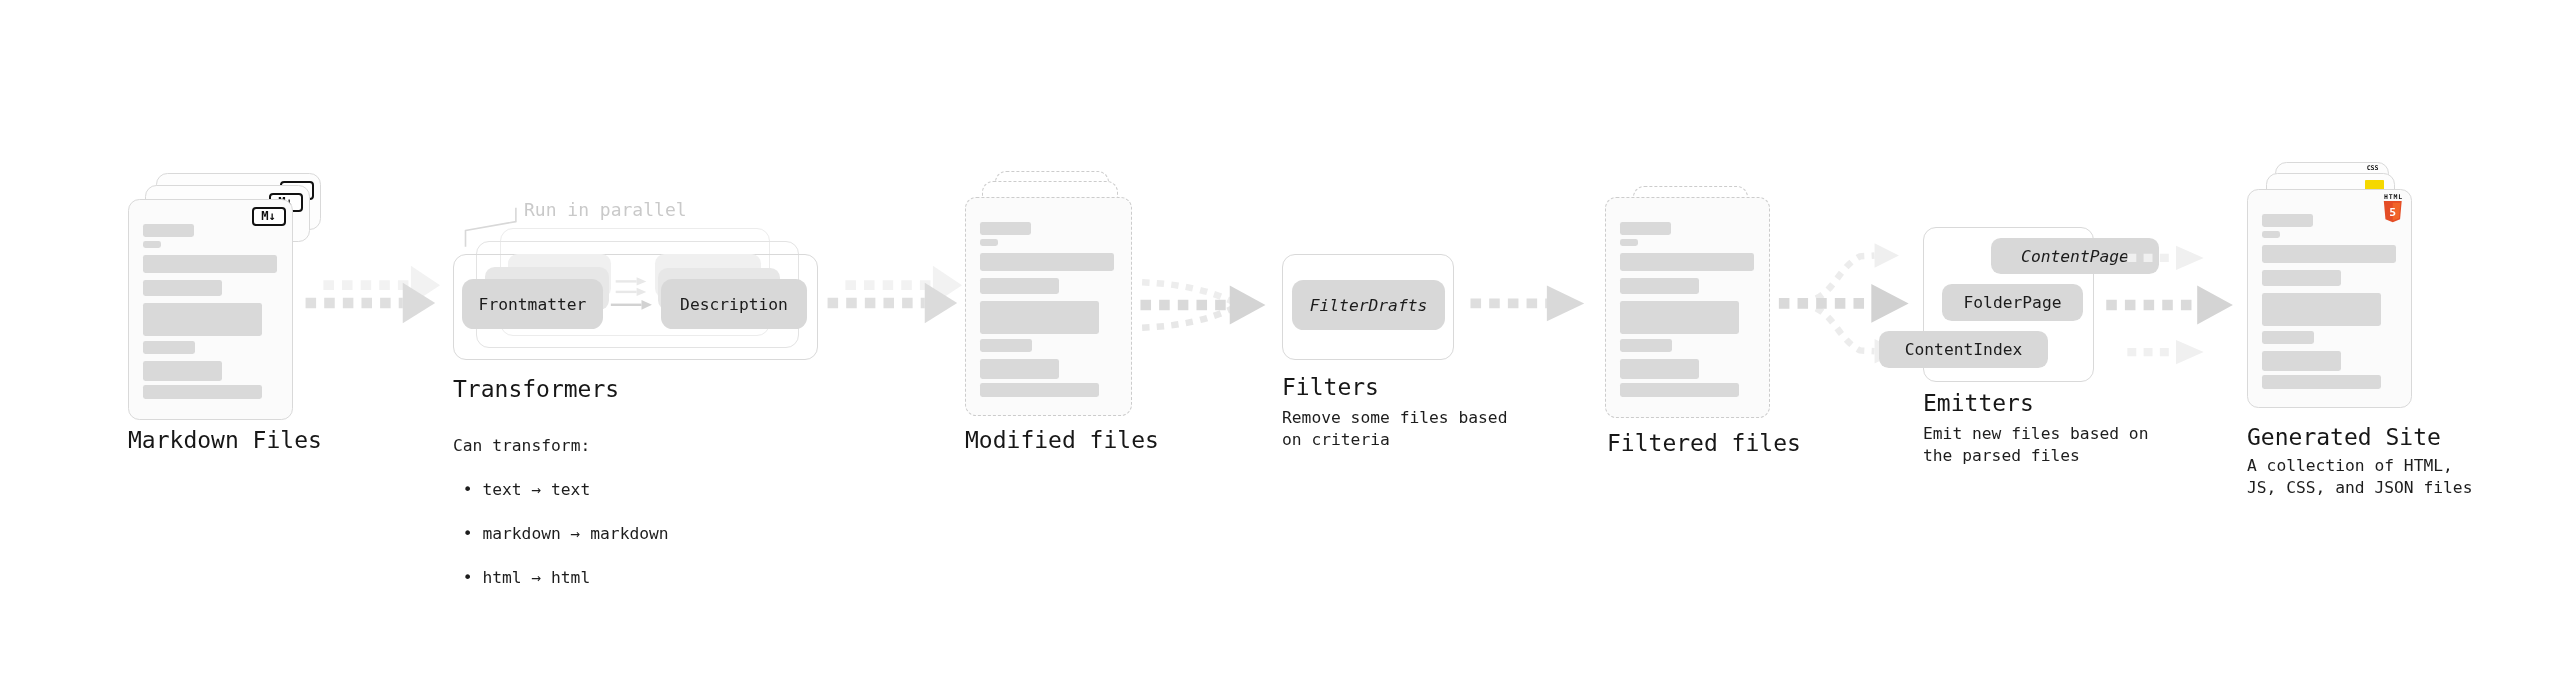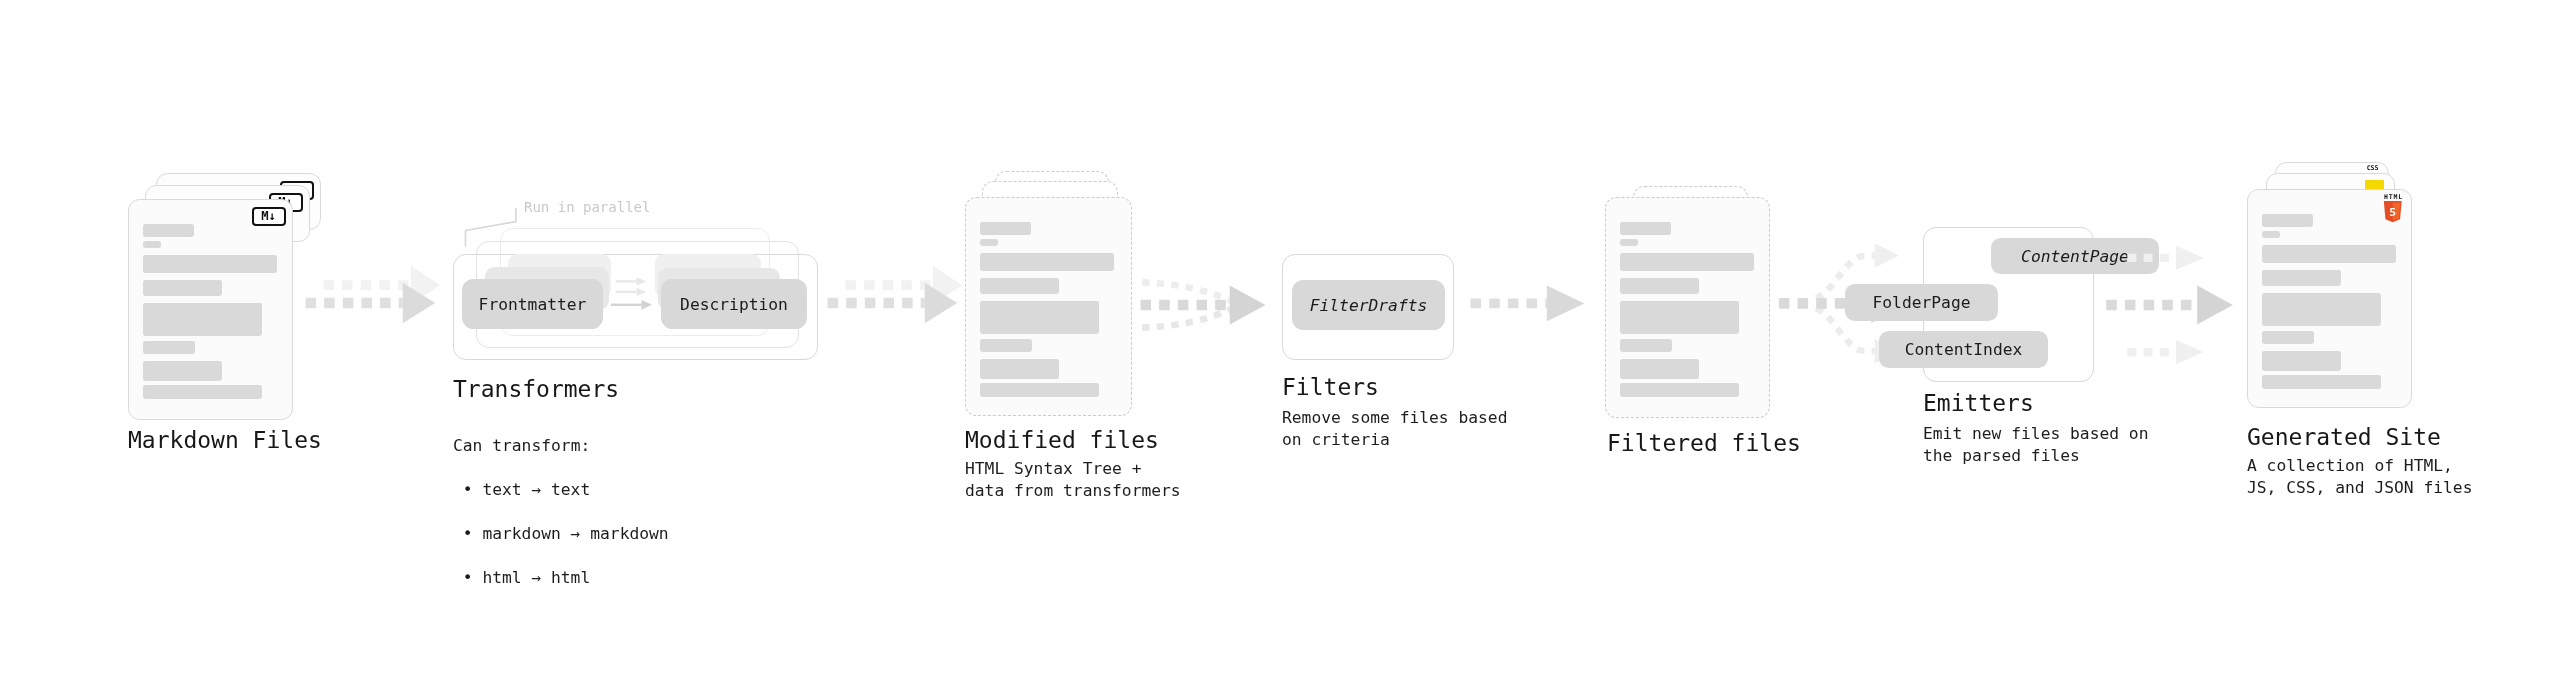--- a/index.html
+++ b/index.html
@@ -22,21 +22,21 @@
   .panel{position:absolute;border:1.6px solid #d9d9d9;border-radius:13px;box-sizing:border-box;background:#ffffff;}
   .panel.ghostbox{background:transparent;}
   .btn{position:absolute;background:#d8d8d8;border-radius:9.8px;display:flex;align-items:center;
     justify-content:center;font-size:16.3px;color:#1b1b1b;white-space:nowrap;}
   .btn.big{border-radius:11.4px;}
   .ghost{position:absolute;border-radius:9.8px;}
   
   .stage-label{position:absolute;font-size:23px;line-height:28px;color:#171717;white-space:nowrap;}
   .stage-desc{position:absolute;font-size:16.3px;line-height:22px;color:#1d1d1d;white-space:pre-line;}
   .bullet-line{padding-left:9.8px;}
-  .callout-text{position:absolute;font-size:14px;color:#c9c9c9;white-space:nowrap;}
+  .callout-text{position:absolute;font-size:18px;color:#c9c9c9;white-space:nowrap;}
   
   .css-badge{position:absolute;top:2.4px;right:6.5px;text-align:center;}
   .css-badge .css-txt{font-size:6.5px;font-weight:bold;color:#111;line-height:6.5px;}
   .css-badge .css-bar{width:18px;height:4.1px;background:#2760e6;margin-top:0.8px;border-radius:0.8px;}
   .js-badge{position:absolute;top:5.7px;right:9.8px;width:19.5px;height:10.6px;background:#f5d800;border-radius:0.8px;}
   .html5-badge{position:absolute;top:4.1px;right:8.1px;width:21px;text-align:right;}
   .html5-badge .html-txt{font-size:6.5px;font-weight:bold;letter-spacing:0.8px;color:#111;line-height:7.3px;}
 </style>
 </head>
 <body>
@@ -116,22 +116,20 @@
       <div class="bar" style="top: 24.4px; width: 51px; height: 13px;"></div>
       <div class="bar" style="top: 41px; width: 18px; height: 6.5px;"></div>
       <div class="bar" style="top: 55px; width: 134px; height: 18px;"></div>
       <div class="bar" style="top: 80px; width: 79px; height: 16.3px;"></div>
       <div class="bar" style="top: 103px; width: 119px; height: 33px;"></div>
       <div class="bar" style="top: 141px; width: 52px; height: 13px;"></div>
       <div class="bar" style="top: 161px; width: 79px; height: 19.5px;"></div>
       <div class="bar" style="top: 185px; width: 119px; height: 14px;"></div>
     </div>
   <div class="stage-label" style="left:965px;top:426px;">Modified files</div>
-  <div class="stage-desc" style="left:965px;top:458px;">HTML Syntax Tree +
-data from transformers</div>
 
   <svg class="abs" style="left:1134px;top:256px;" width="142" height="98" viewBox="0 0 175 120">
     <path d="M10 32 C 58 34, 92 42, 122 56" fill="none" stroke="#ededed" stroke-width="8" stroke-dasharray="9 9"></path>
     <path d="M10 88 C 58 86, 92 78, 122 64" fill="none" stroke="#e7e7e7" stroke-width="8" stroke-dasharray="9 9"></path>
     <line x1="8" y1="60" x2="118" y2="60" stroke="#d9d9d9" stroke-width="13" stroke-dasharray="13 10"></line>
     <polygon points="118,36 118,84 162,60" fill="#d4d4d4"></polygon>
   </svg>
 
   <div class="panel" style="left:1282px;top:254px;width:172px;height:106px;"></div>
   <div class="btn big" style="left:1292px;top:280px;width:153px;height:50px;font-style:italic;">FilterDrafts</div>
@@ -161,21 +159,21 @@
     <path d="M52 82 C 76 70, 80 44, 106 30 L 124 29" fill="none" stroke="#ececec" stroke-width="8" stroke-dasharray="9 9"></path>
     <polygon points="124,14 124,44 154,29" fill="#efefef"></polygon>
     <path d="M52 94 C 76 106, 80 132, 106 146 L 124 147" fill="none" stroke="#ececec" stroke-width="8" stroke-dasharray="9 9"></path>
     <polygon points="124,132 124,162 154,147" fill="#efefef"></polygon>
     <line x1="6" y1="88" x2="120" y2="88" stroke="#d9d9d9" stroke-width="13" stroke-dasharray="13 10"></line>
     <polygon points="120,64 120,112 166,88" fill="#d2d2d2"></polygon>
   </svg>
 
   <div class="panel" style="left:1923px;top:227px;width:171px;height:155px;"></div>
   <div class="btn" style="left:1991px;top:238px;width:168px;height:36px;font-style:italic;">ContentPage</div>
-  <div class="btn" style="left:1845px;top:284px;width:153px;height:37px;">FolderPage</div>
+  <div class="btn" style="left:1942px;top:284px;width:141px;height:37px;">FolderPage</div>
   <div class="btn" style="left:1879px;top:331px;width:169px;height:37px;">ContentIndex</div>
   <div class="stage-label" style="left:1923px;top:389px;">Emitters</div>
   <div class="stage-desc" style="left:1923px;top:423px;">Emit new files based on
 the parsed files</div>
 
   <svg class="abs" style="left:2103px;top:240px;" width="138" height="130" viewBox="0 0 170 160">
     <line x1="30" y1="22" x2="90" y2="22" stroke="#f0f0f0" stroke-width="10" stroke-dasharray="11 9"></line>
     <polygon points="90,7 90,37 124,22" fill="#f0f0f0"></polygon>
     <line x1="4" y1="80" x2="116" y2="80" stroke="#dadada" stroke-width="13" stroke-dasharray="13 10"></line>
     <polygon points="116,56 116,104 160,80" fill="#d4d4d4"></polygon>

